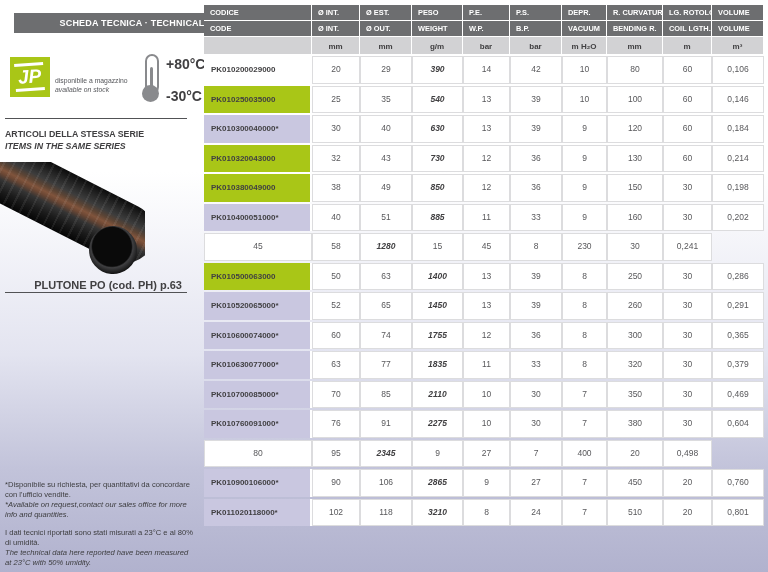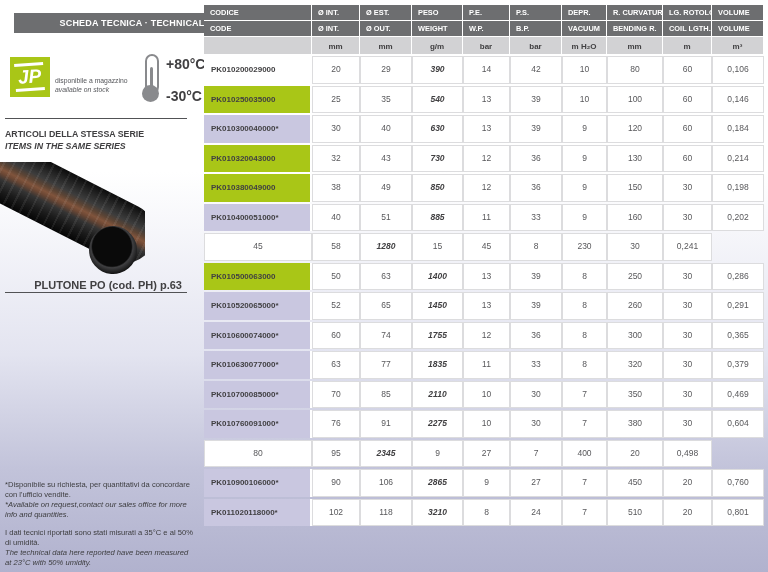--- a/index.html
+++ b/index.html
@@ -106,21 +106,21 @@
       <div class="body"></div>
       <div class="mouth"></div>
     </div>
     <div class="caption">PLUTONE PO (cod. PH) p.63</div>
 
     <hr class="rule rule2">
 
     <div class="footnotes">
       <p>*Disponibile su richiesta, per quantitativi da concordare con l'ufficio vendite.</p>
       <p class="en">*Available on request,contact our sales office for more info and quantities.</p>
-      <p class="gap">I dati tecnici riportati sono stati misurati a 35°C e al 50% di umidità.</p>
+      <p class="gap">I dati tecnici riportati sono stati misurati a 23°C e al 80% di umidità.</p>
       <p class="en">The technical data here reported have been measured at 23°C with 50% umidity.</p>
     </div>
   </div>
 
   <div class="table">
     <div class="grid" id="hdr-it">
         <div class="hcell">CODICE</div>
         <div class="hcell">Ø INT.</div>
         <div class="hcell">Ø EST.</div>
         <div class="hcell">PESO</div>

